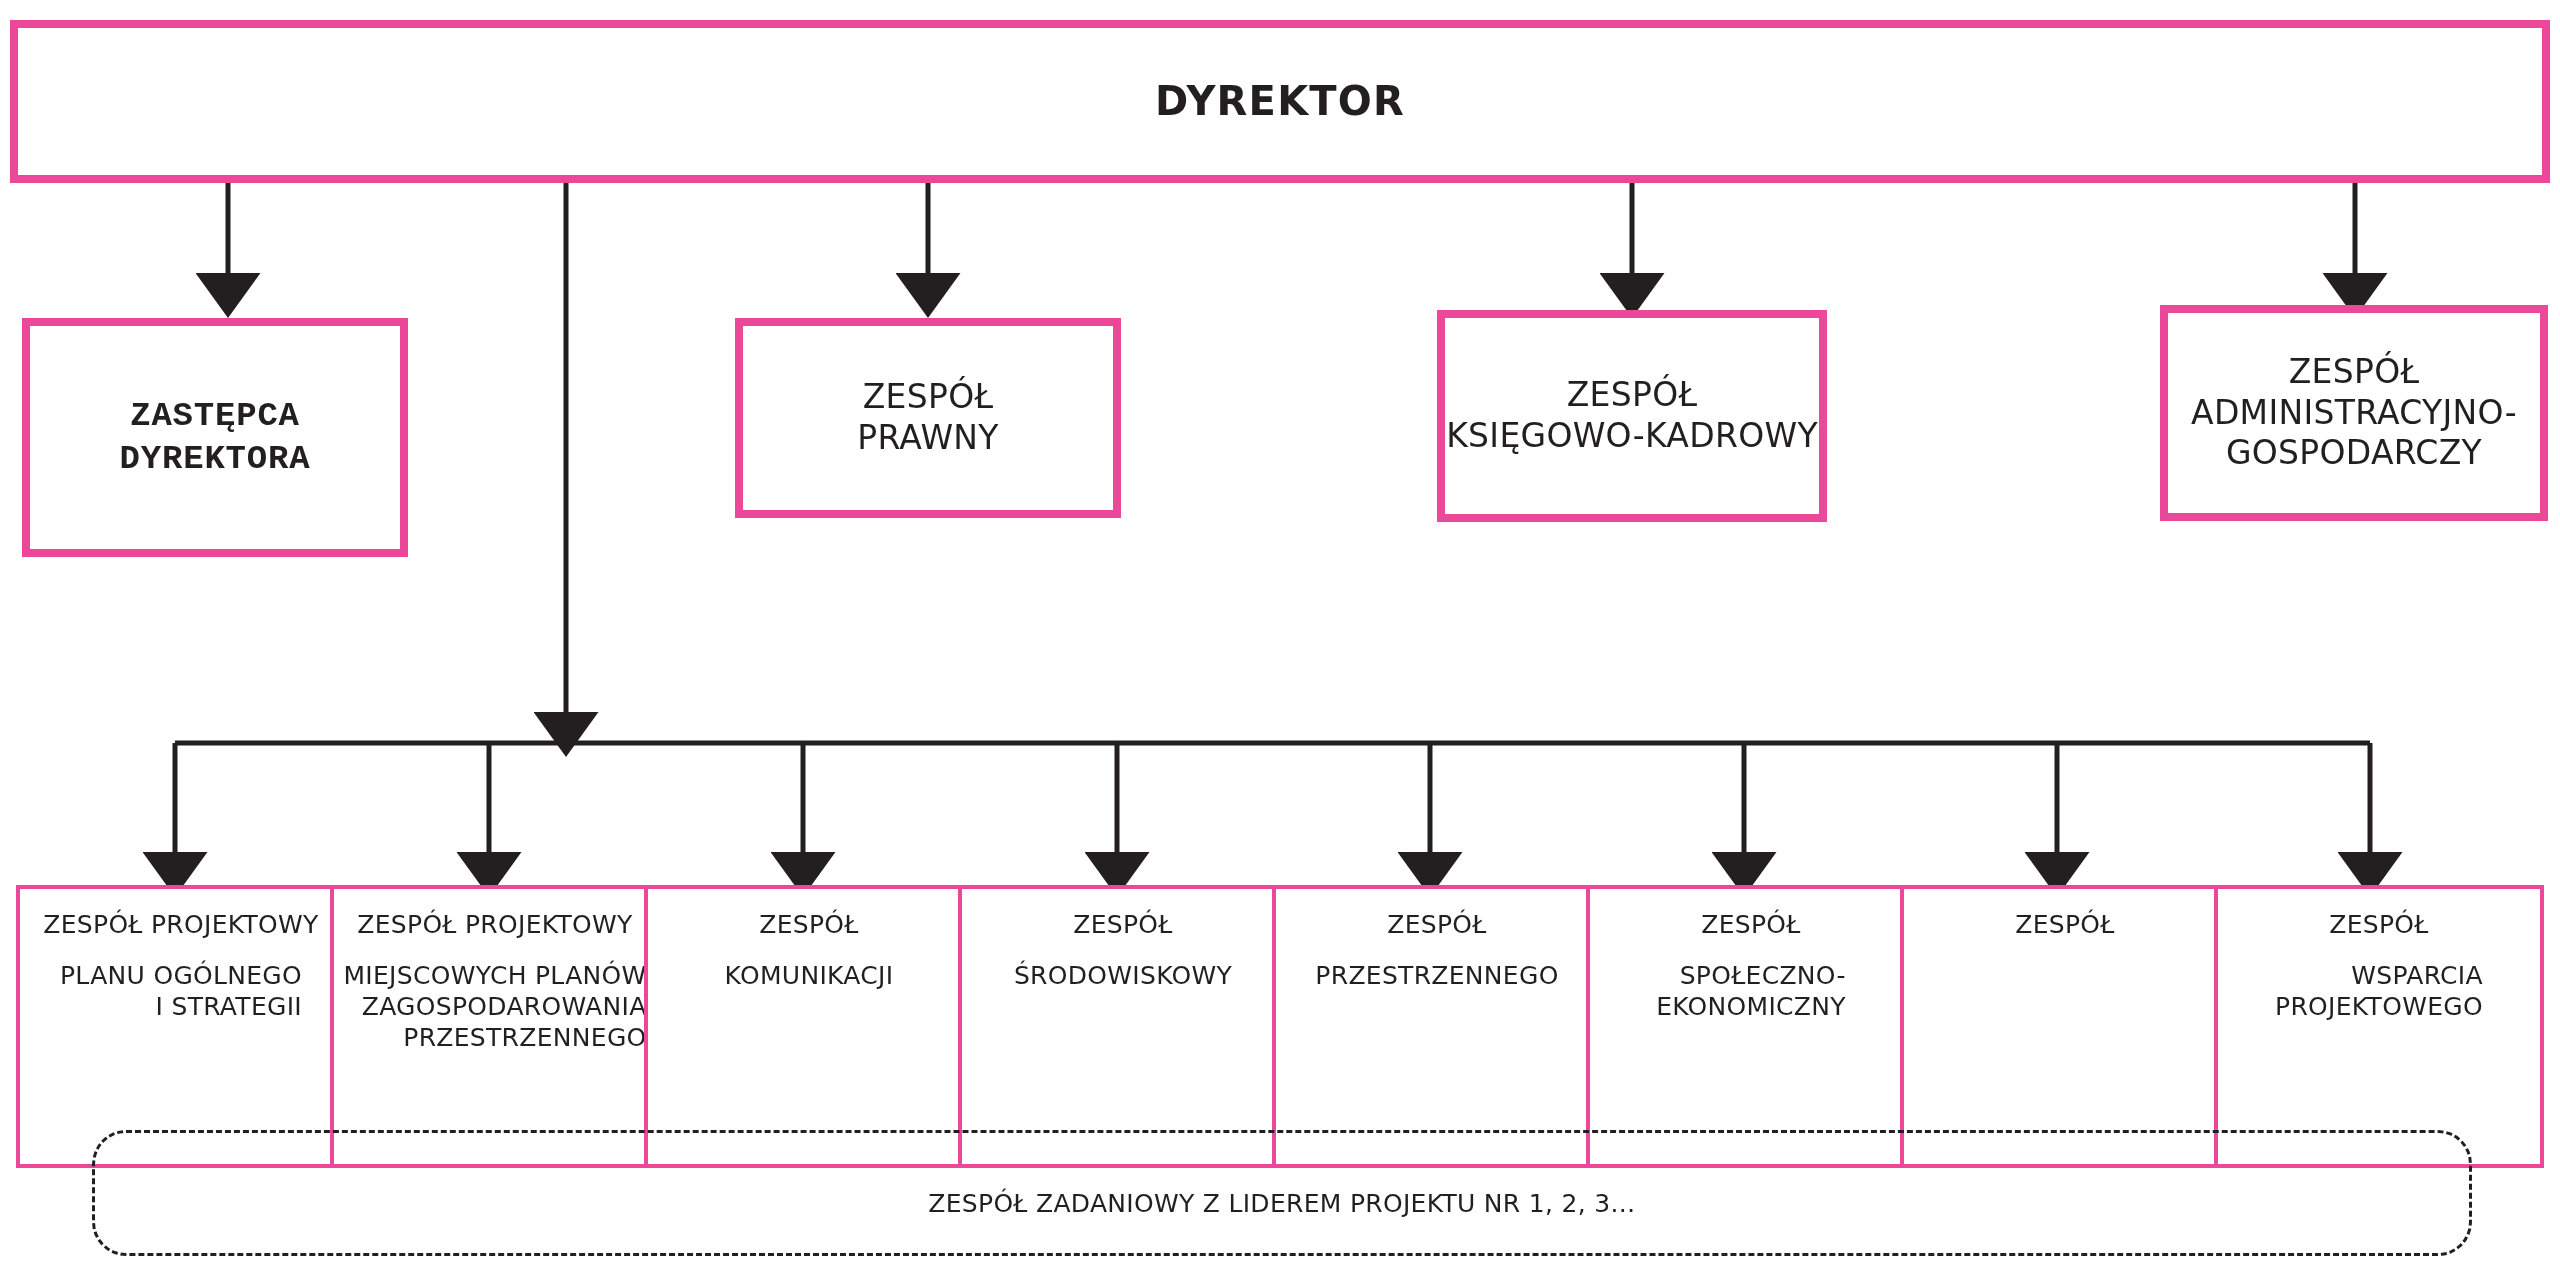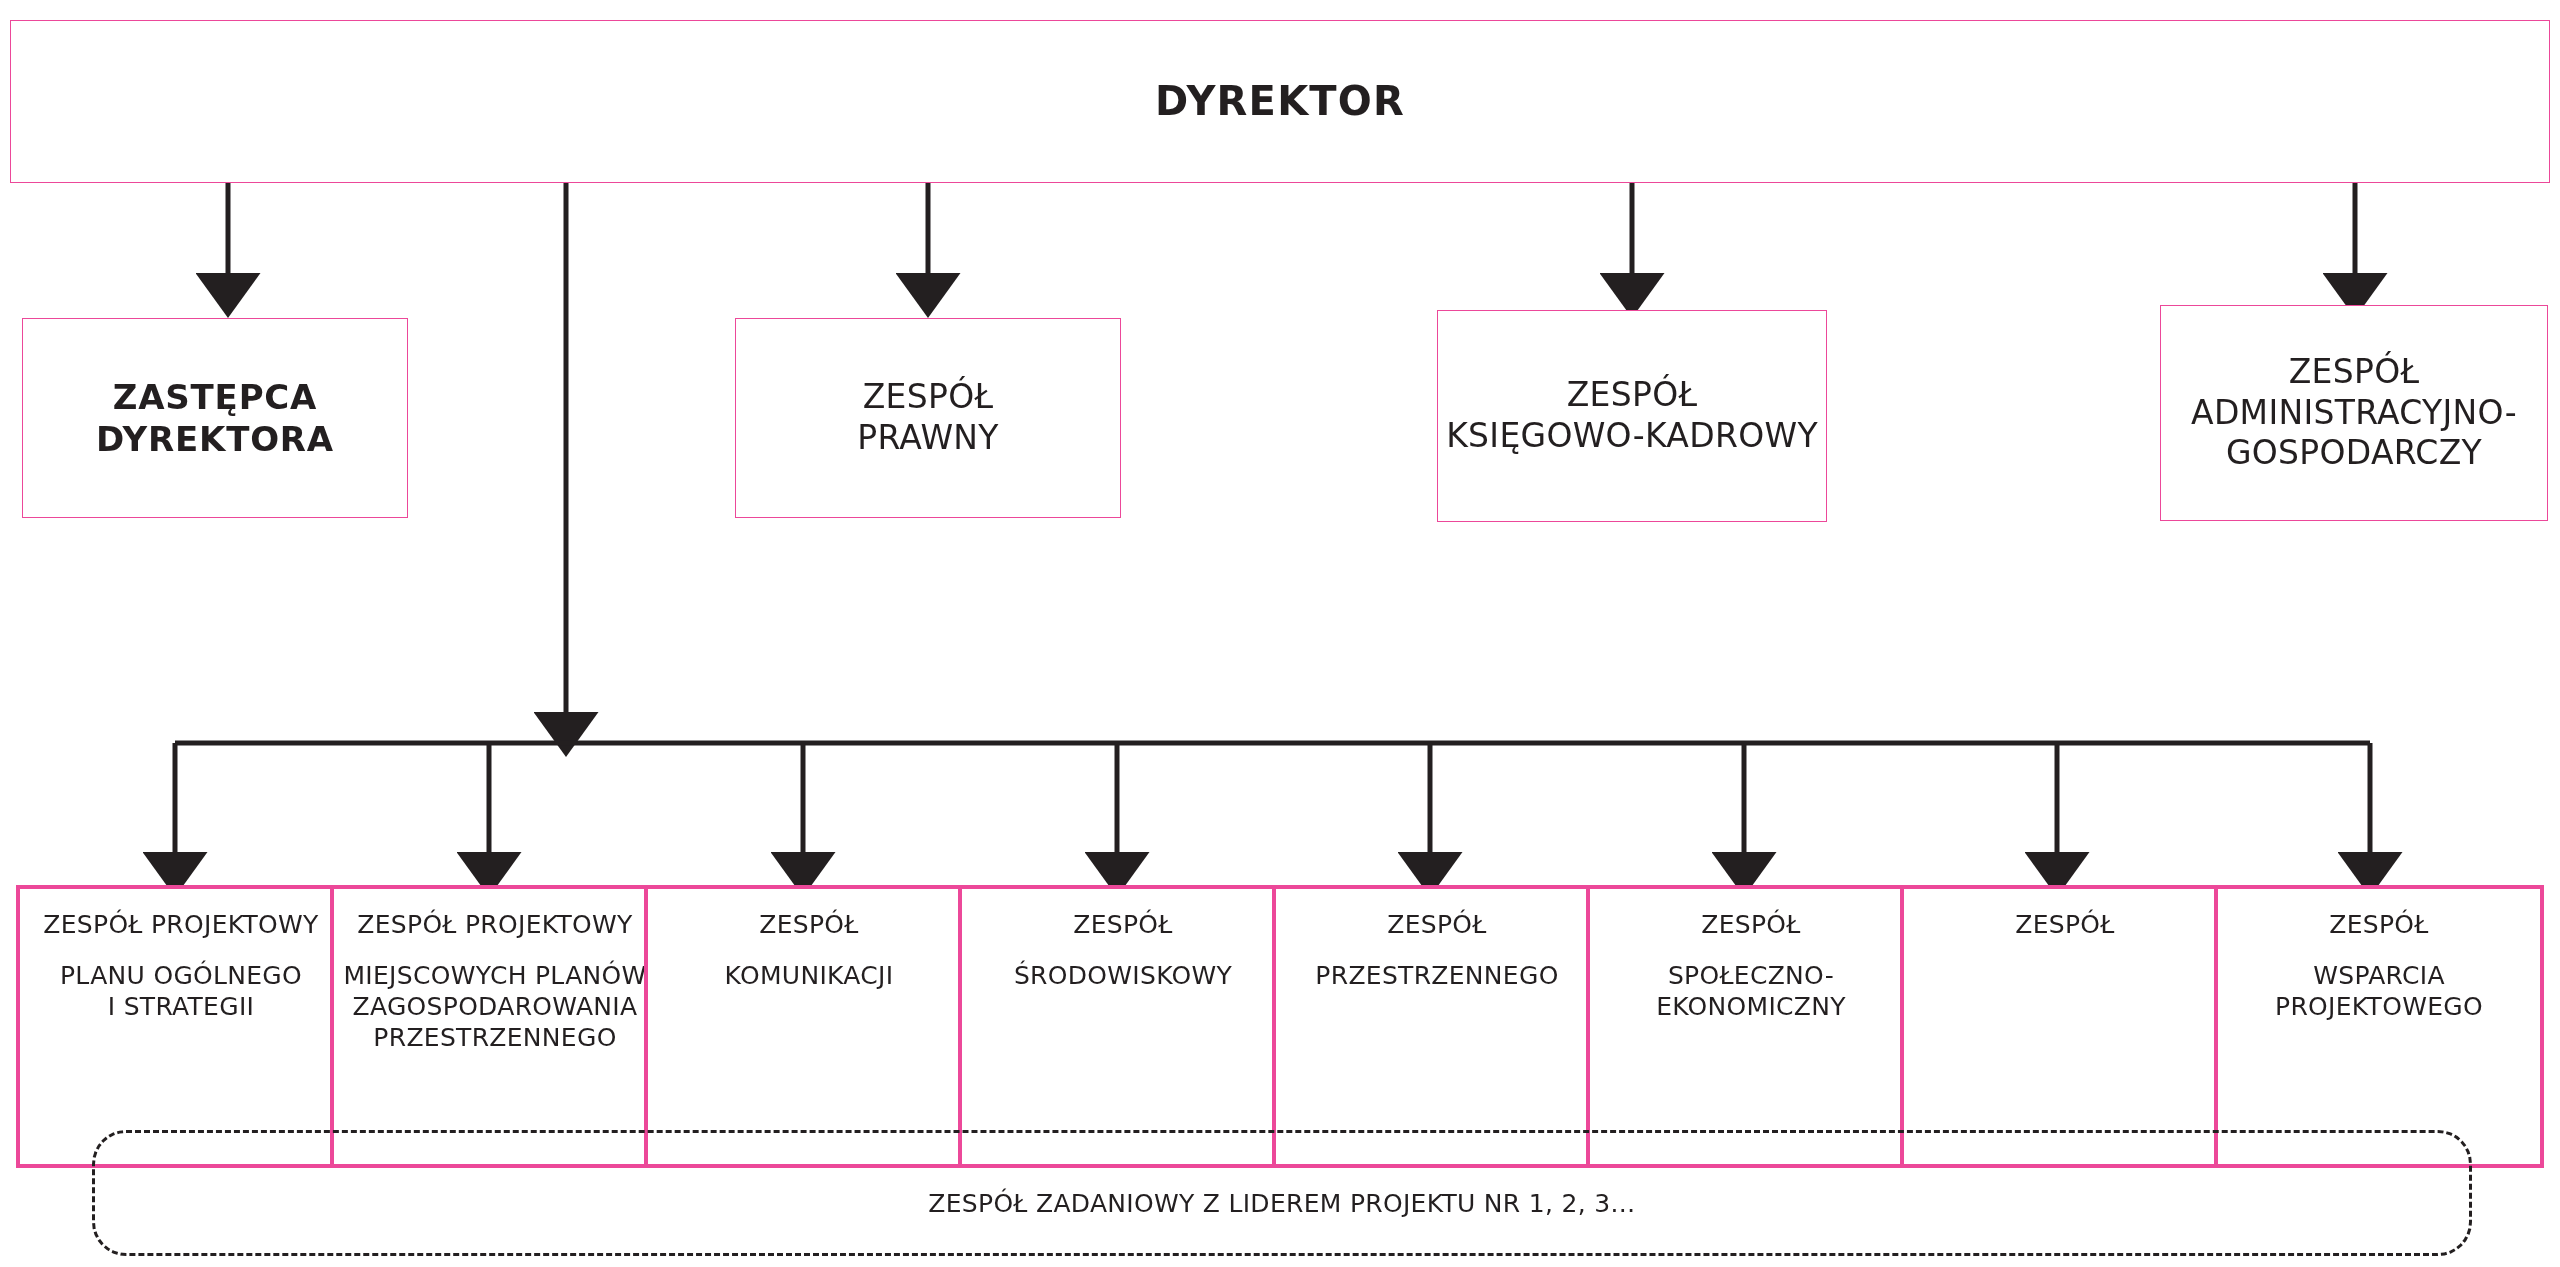--- a/index.html
+++ b/index.html
@@ -22,27 +22,27 @@
     position: absolute;
     left: 0;
     top: 0;
     width: 2560px;
     height: 1267px;
     pointer-events: none;
   }
   .node {
     position: absolute;
     box-sizing: border-box;
-    border: 1px solid #ec4899;
+    border: 8px solid #ec4899;
     background: #ffffff;
     display: flex;
     flex-direction: column;
     align-items: center;
     justify-content: center;
-    text-align: center;
+    text-align: right;
     line-height: 1.24;
   }
   .node.top-node {
     z-index: 3;
   }
   .lvl1 {
     font-weight: 700;
     font-size: 40px;
     letter-spacing: 1.2px;
   }
@@ -125,21 +125,21 @@
       <line x1="1744" y1="743" x2="1744" y2="862" marker-end="url(#ah)"></line>
       <line x1="2057" y1="743" x2="2057" y2="862" marker-end="url(#ah)"></line>
       <line x1="2370" y1="743" x2="2370" y2="862" marker-end="url(#ah)"></line>
     </g>
   </svg>
 
   <div class="node top-node lvl1" style="left:10px; top:20px; width:2540px; height:163px;">
     <span>DYREKTOR</span>
   </div>
 
-  <div class="node lvl2-bold" style="left:22px; top:318px; width:386px; height:200px;">
+  <div class="node lvl2-bold" style="left:22px; top:318px; width:386px; height:239px;font-family:Liberation Mono, monospace;">
     <span>ZASTĘPCA</span>
     <span>DYREKTORA</span>
   </div>
 
   <div class="node lvl2" style="left:735px; top:318px; width:386px; height:200px;">
     <span>ZESPÓŁ</span>
     <span>PRAWNY</span>
   </div>
 
   <div class="node lvl2" style="left:1437px; top:310px; width:390px; height:212px;">

